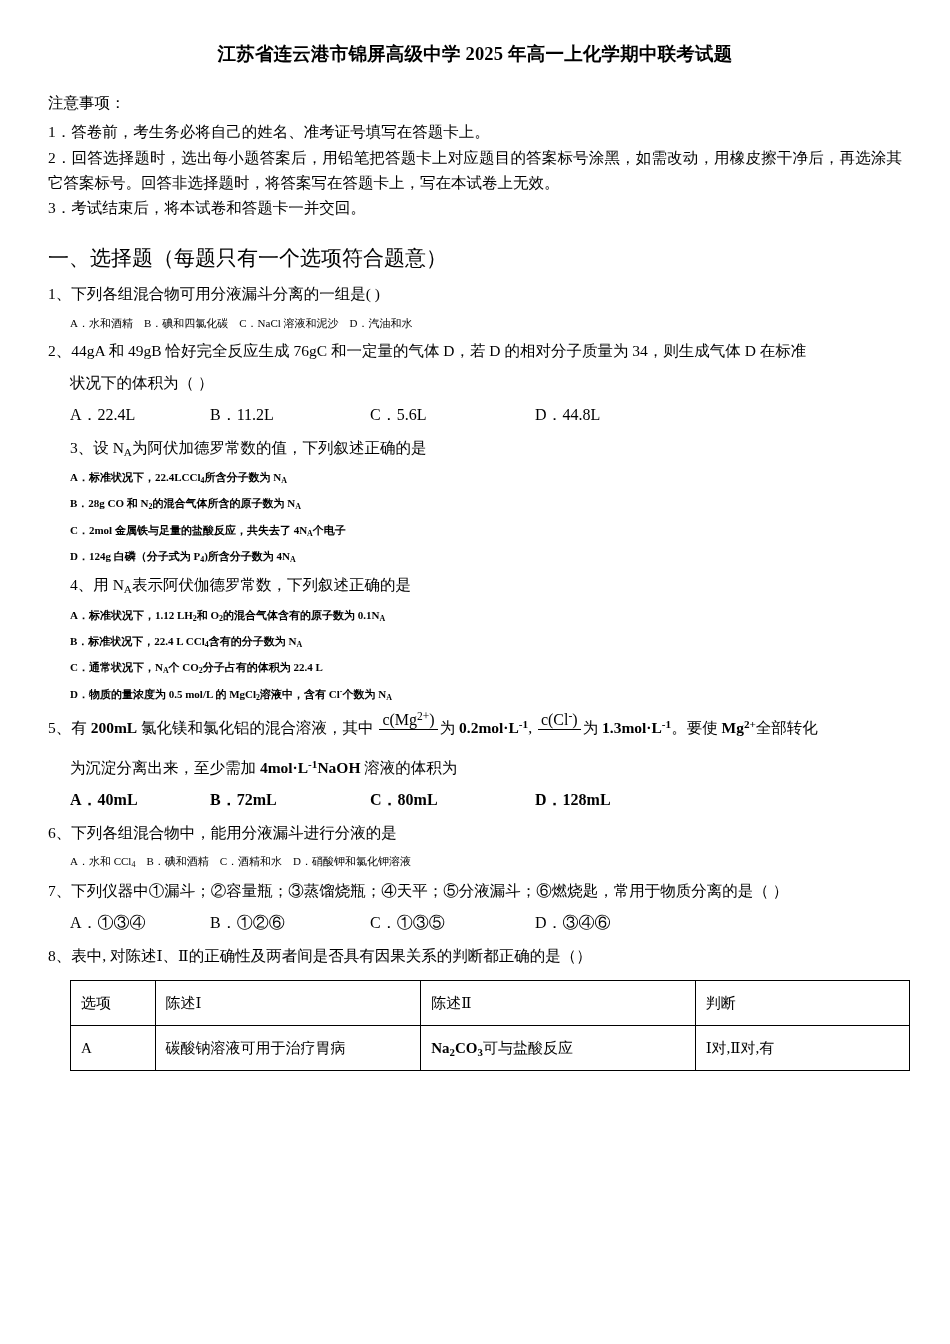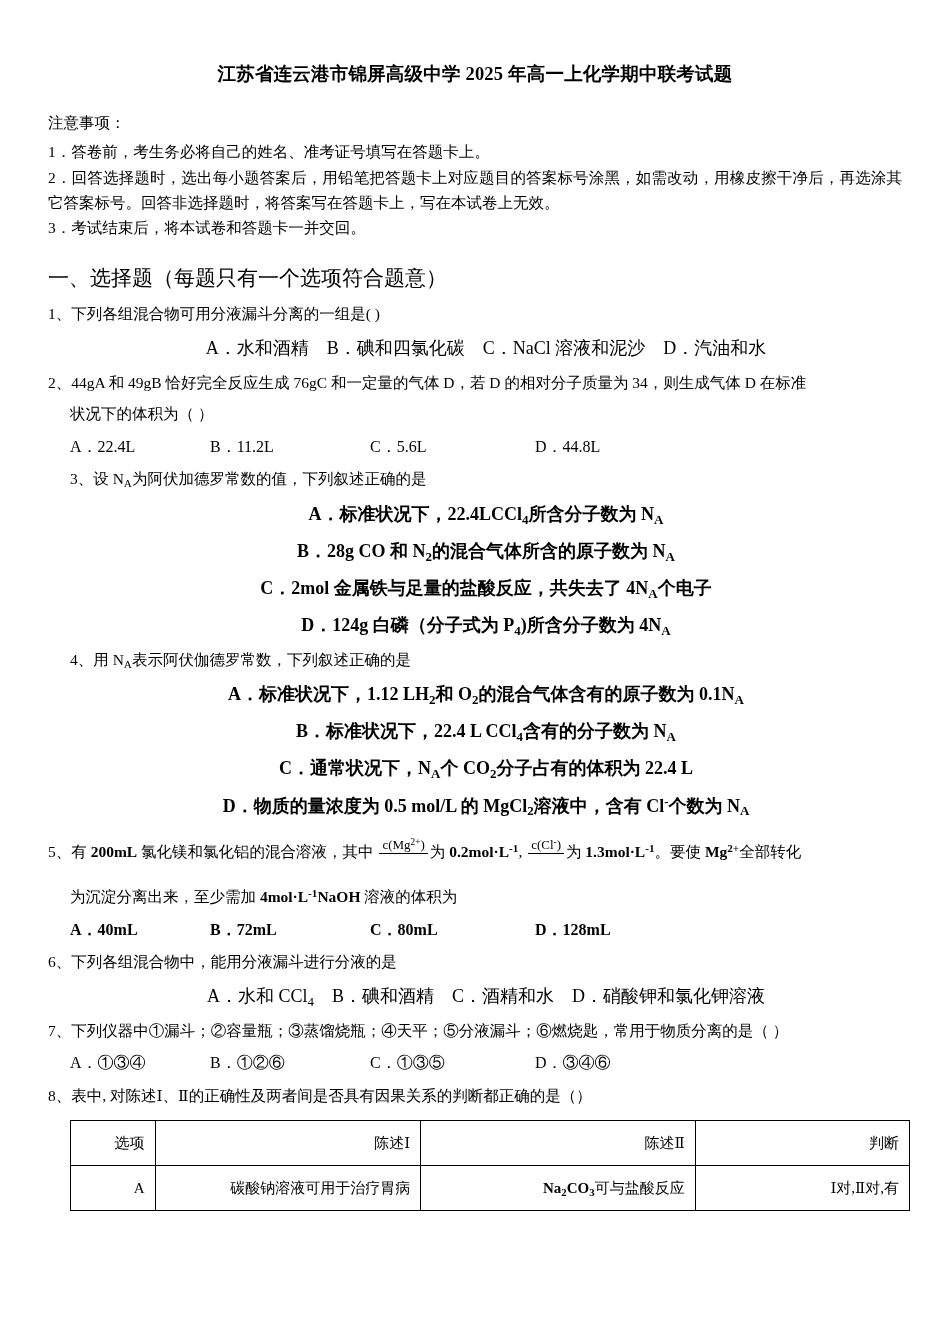--- a/index.html
+++ b/index.html
@@ -11,21 +11,21 @@
     width: 950px;
     height: 1344px;
     font-family: "Liberation Serif", "DejaVu Serif", serif;
     color: #000000;
     position: relative;
   }
   .page {
     width: 950px;
     height: 1048px;
     box-sizing: border-box;
-    padding: 62px 48px 20px 48px;
+    padding: 42px 48px 20px 48px;
     position: relative;
   }
   .doc-title {
     text-align: center;
     font-size: 18.5px;
     font-weight: bold;
     letter-spacing: 0.2px;
     margin: 0 0 22px 0;
     line-height: 1.4;
   }
@@ -45,25 +45,24 @@
     margin: 22px 0 6px 0;
     line-height: 1.6;
   }
   .q {
     font-size: 15.5px;
     line-height: 1.65;
     margin: 6px 0 0 0;
     text-align: justify;
   }
   .opts-row {
-    font-size: 18px;
+    font-size: 11px;
     line-height: 1.65;
     margin: 7px 0 0 0;
     display: block;
-    text-align: center;
   }
   .opts-grid {
     display: flex;
     font-size: 16px;
     line-height: 1.65;
     margin: 7px 0 0 0;
     padding-left: 22px;
   }
   .opts-grid > span {
     display: inline-block;
@@ -80,43 +79,43 @@
     vertical-align: -0.28em;
   }
   sup {
     font-size: 0.72em;
     vertical-align: 0.45em;
   }
   .frac {
     display: inline-block;
     vertical-align: middle;
     text-align: center;
-    font-size: 13px;
+    font-size: 16px;
     line-height: 1.15;
-    margin: 9px 2px;
+    margin: 0 2px;
   }
   .frac .num {
     display: block;
     padding: 0 3px;
   }
   .frac .den {
     display: block;
     border-top: 1px solid #000;
     padding: 0 3px;
   }
   table.stmt {
     border-collapse: collapse;
     width: 840px;
     margin: 12px 0 0 22px;
     font-size: 15px;
   }
   table.stmt td, table.stmt th {
     border: 1px solid #000000;
     padding: 11px 10px;
-    text-align: right;
+    text-align: left;
     font-weight: normal;
     vertical-align: middle;
     height: 22px;
   }
   table.stmt th {
     font-weight: normal;
   }
   .col-a { width: 70px; }
   .col-b { width: 275px; }
   .col-c { width: 280px; }

